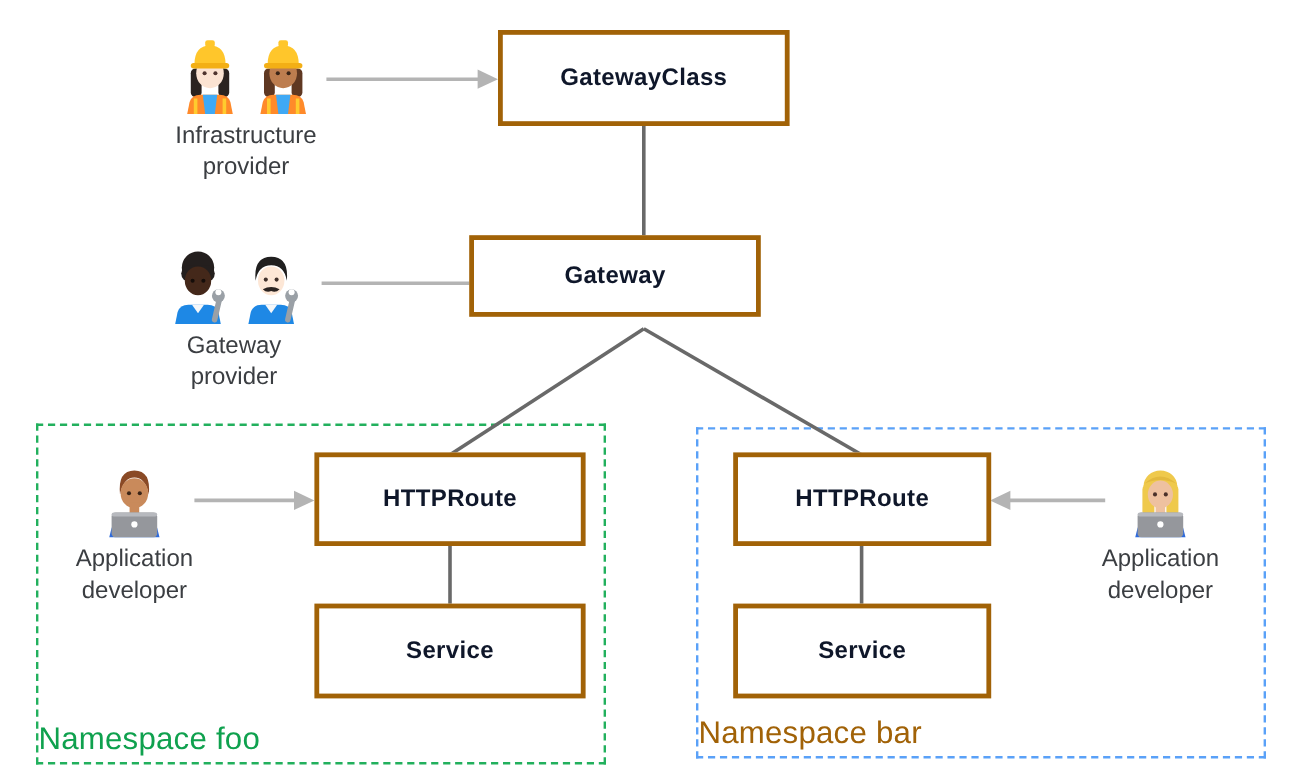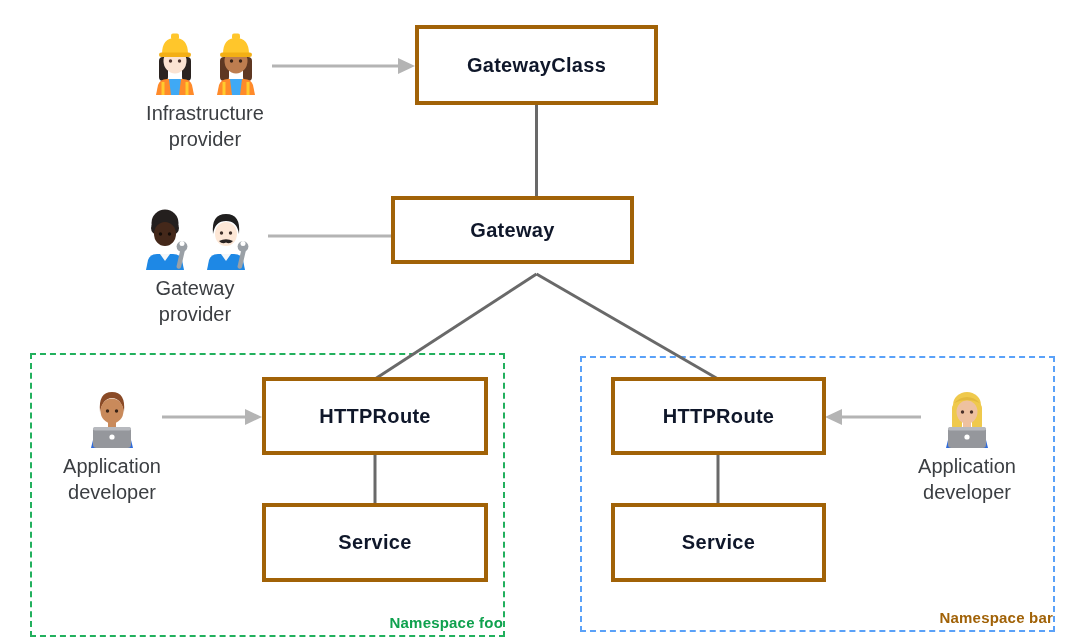--- a/index.html
+++ b/index.html
@@ -12,22 +12,22 @@
   .arrow-line{stroke:#b4b4b4;stroke-width:3;fill:none;}
   .arrow-head{fill:#b4b4b4;stroke:none;}
   .node{
     position:absolute;background:#ffffff;border:4px solid #a16207;
     display:flex;align-items:center;justify-content:center;
     font-weight:bold;font-size:20px;color:#0f172a;letter-spacing:.3px;
     z-index:2;box-sizing:border-box;
   }
   .namespace{position:absolute;border:2px dashed;z-index:0;box-sizing:border-box;}
   .ns-label{
-    position:absolute;left:0;right:0;bottom:4px;text-align:right;
-    font-weight:bold;font-size:15px;letter-spacing:.2px;
+    position:absolute;left:0;right:0;bottom:4px;text-align:left;
+    font-weight:normal;font-size:26px;letter-spacing:.2px;
   }
   .persona{
     position:absolute;display:flex;flex-direction:column;align-items:center;
     z-index:2;
   }
   .icons{display:flex;gap:7px;align-items:flex-end;margin-bottom:5px;}
   .emoji{display:block;}
   .plabel{
     font-size:20px;line-height:26px;color:#3b3e42;text-align:center;
     white-space:nowrap;

